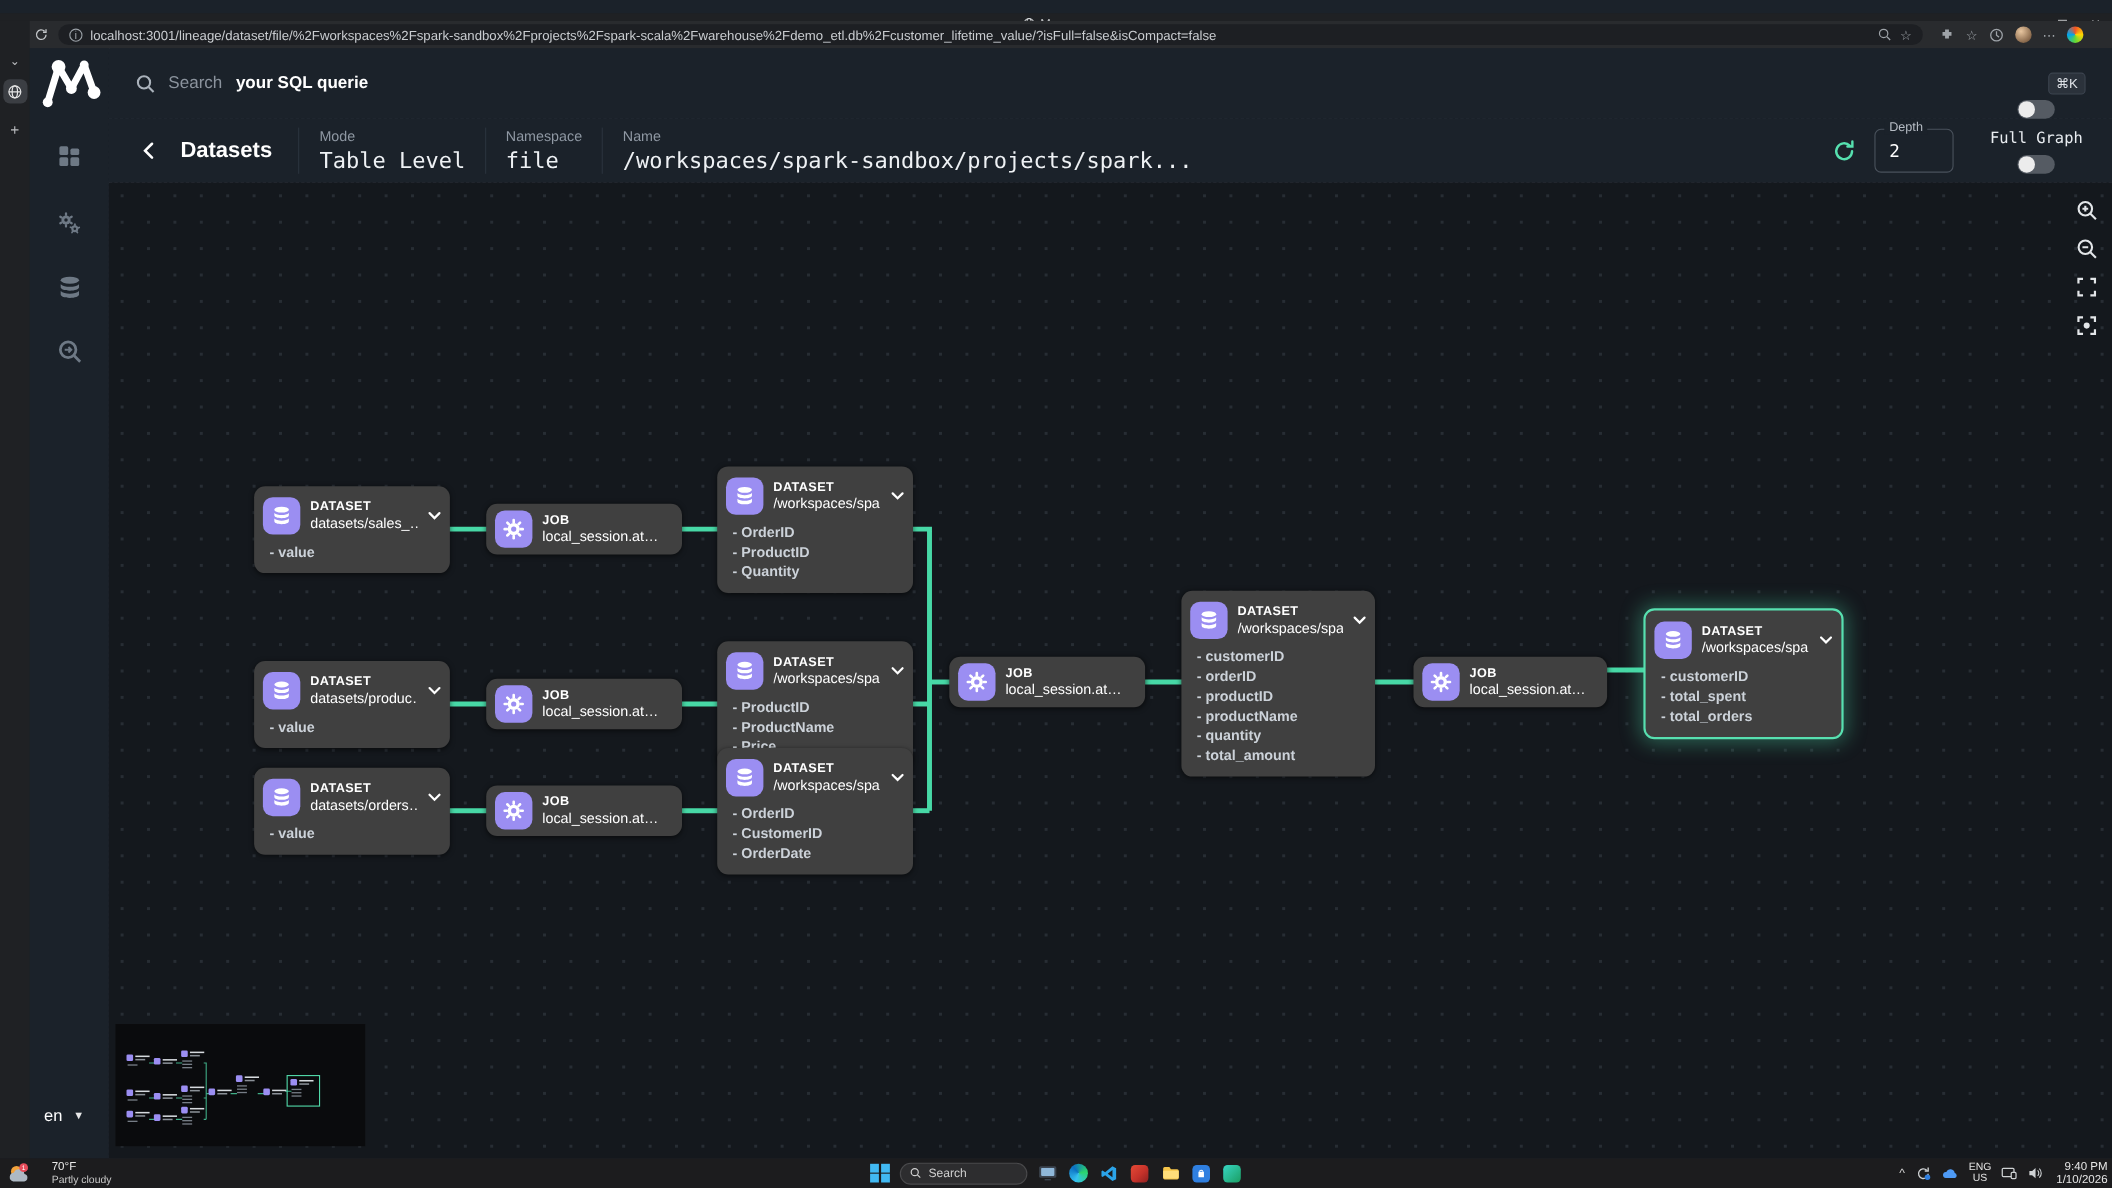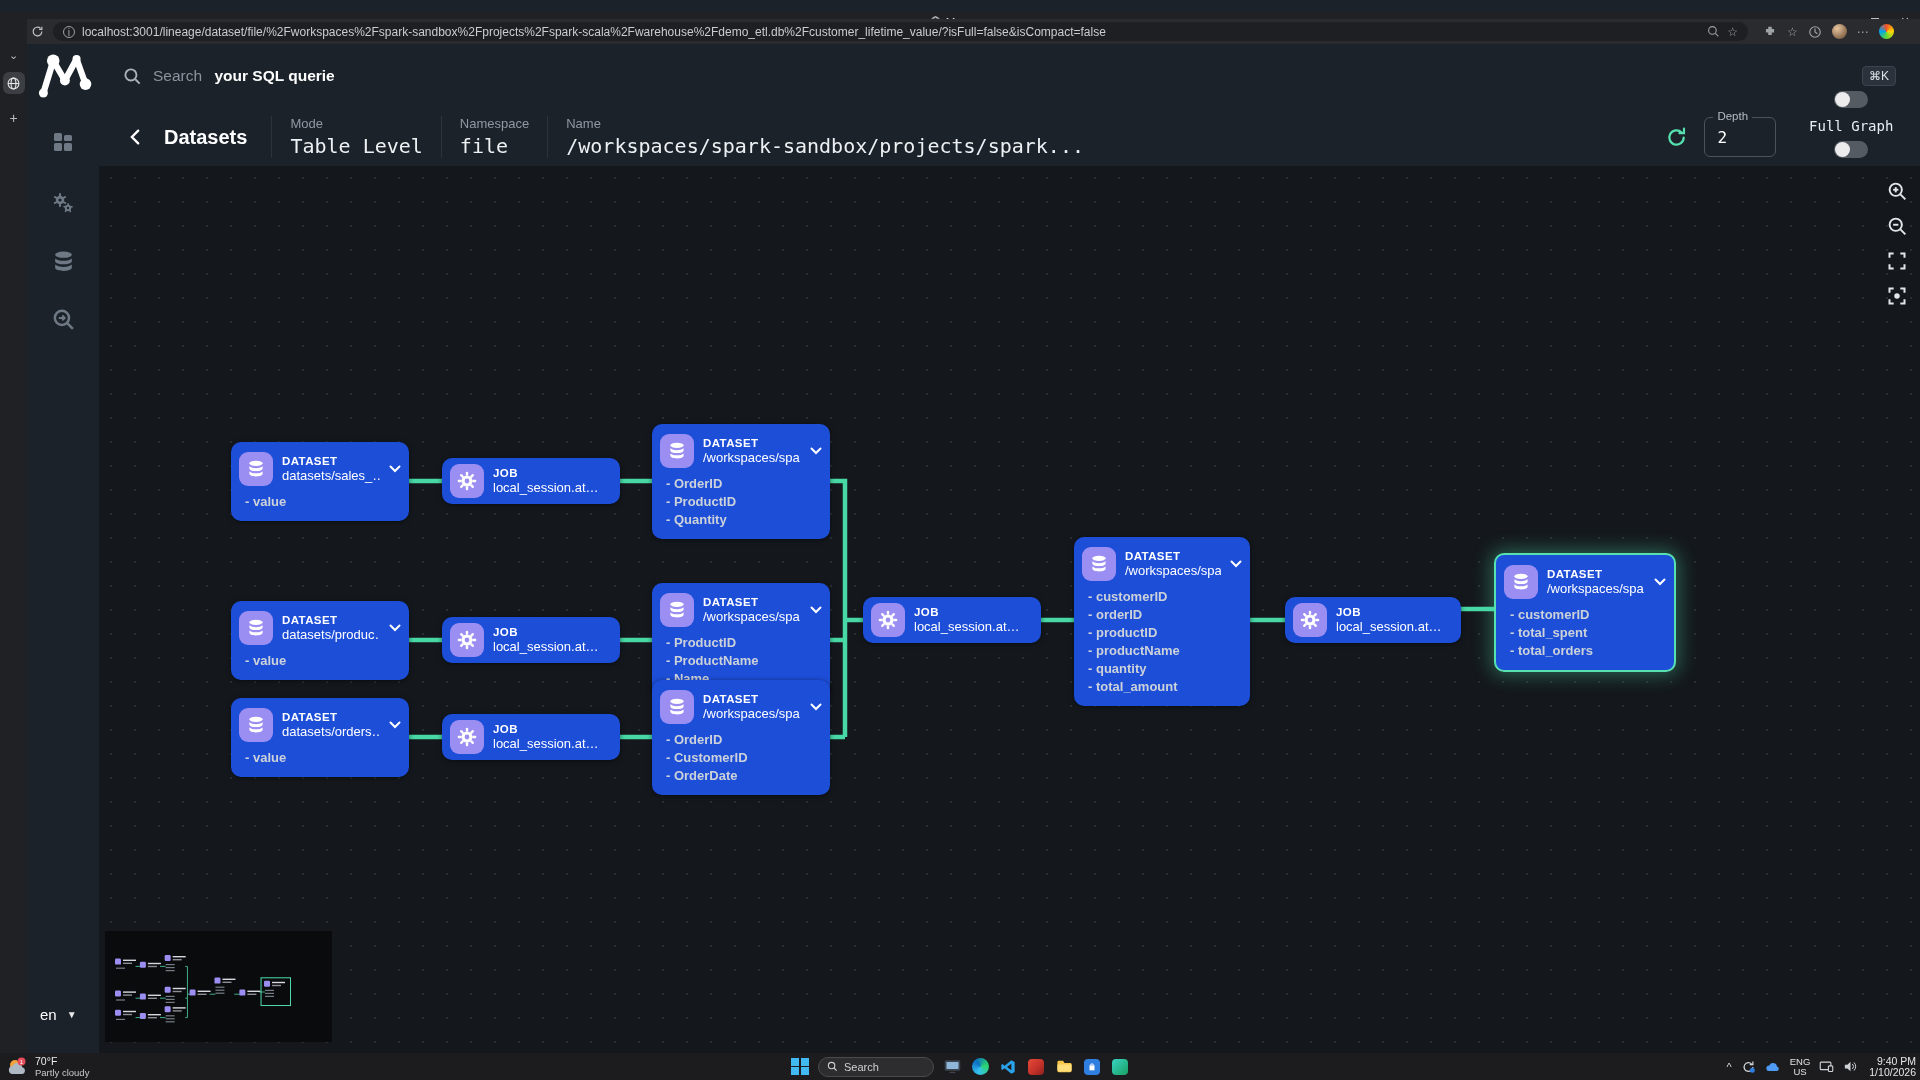--- a/index.html
+++ b/index.html
@@ -77,21 +77,21 @@
                   background:#ececec; }
   .toggle-label { color:#e9edf1; font-size:14px; font-family:"DejaVu Sans Mono", monospace; }
 
   .canvas { position:absolute; left:99px; right:0; top:166px; bottom:27px; background:#14181d;
             background-image:radial-gradient(#272d34 1.3px, transparent 1.5px);
             background-size:24px 24px; }
 
   .stage { position:absolute; inset:0; pointer-events:none; }
   .stage svg.edges { position:absolute; left:0; top:0; }
 
-  .node { position:absolute; background:#1d4ed8; border-radius:10px; padding:10px 8px;
+  .node { position:absolute; background:#404040; border-radius:10px; padding:10px 8px;
           box-shadow:0 1px 5px rgba(0,0,0,.55); pointer-events:auto; }
   .node.job { padding:6px 8px; }
   .node.selected { border:2px solid #57e0b0; box-shadow:0 0 18px 3px rgba(80,220,170,.38); }
   .node-head { display:flex; align-items:center; gap:9px; }
   .node-icon { width:34px; height:34px; border-radius:9px; background:#9b8ef2; flex:0 0 auto;
                display:flex; align-items:center; justify-content:center; }
   .node-titles { overflow:hidden; }
   .node-type { color:#fff; font-size:11.5px; font-weight:bold; letter-spacing:.4px; }
   .node-name { color:#fff; font-size:13px; white-space:nowrap; overflow:hidden; margin-top:1px; }
   .node-chev { margin-left:auto; display:flex; }
@@ -103,21 +103,21 @@
 
   .minimap { position:absolute; left:105px; top:931px; width:227px; height:111px; background:#0a0b0d; }
 
   .lang { position:absolute; left:40px; top:1006px; display:flex; align-items:center; gap:10px;
           color:#fff; font-size:15px; }
   .lang-caret { color:#e8e8e8; font-size:10px; }
 
   
   .taskbar { position:absolute; left:0; bottom:0; width:100%; height:27px; background:#1c1c1e;
              display:flex; align-items:center; }
-  .weather { position:absolute; left:6px; top:0; height:27px; display:flex; align-items:center; gap:5px; }
+  .weather { position:absolute; left:6px; top:0; height:27px; display:flex; align-items:center; gap:17px; }
   .weather-texts { display:flex; flex-direction:column; line-height:11px; }
   .weather-temp { color:#eaeaea; font-size:10.5px; }
   .weather-desc { color:#c9c9c9; font-size:9.5px; }
   .tb-center { position:absolute; left:50%; transform:translateX(-50%); height:27px;
                display:flex; align-items:center; gap:8px; }
   .start-grid { display:grid; grid-template-columns:8px 8px; grid-template-rows:8px 8px; gap:1.5px; }
   .start-grid span { background:#41b9f3; }
   .tb-search { width:116px; height:20px; border-radius:10px; background:#2d2d2f; border:1px solid #4a4a4c;
                display:flex; align-items:center; padding:0 8px; gap:6px; }
   .tb-search-text { color:#d0d0d0; font-size:11px; }
@@ -474,21 +474,21 @@
           </div>
           <span class="node-chev">
             <svg width="12" height="8" viewBox="0 0 12 8" fill="none" stroke="#fff" stroke-width="2" stroke-linecap="round">
               <polyline points="1.5,1.5 6,6 10.5,1.5"></polyline>
             </svg>
           </span>
         </div>
         <div class="node-fields">
           <div class="nf">- ProductID</div>
           <div class="nf">- ProductName</div>
-          <div class="nf">- Name</div>
+          <div class="nf">- Price</div>
         </div>
       </div>
       <div class="node" style="left: 231px; top: 698px; width: 178px;">
         <div class="node-head">
           <div class="node-icon">
             <svg width="22" height="22" viewBox="0 0 24 24" fill="#fff">
               <ellipse cx="12" cy="5.8" rx="7.2" ry="2.9"></ellipse>
               <path d="M4.8 9c1.5 1.4 4.1 2.1 7.2 2.1s5.7-.7 7.2-2.1v2.4c0 1.6-3.2 2.9-7.2 2.9s-7.2-1.3-7.2-2.9z"></path>
               <path d="M4.8 14.6c1.5 1.4 4.1 2.1 7.2 2.1s5.7-.7 7.2-2.1v2.7c0 1.6-3.2 2.9-7.2 2.9s-7.2-1.3-7.2-2.9z"></path>
             </svg>

